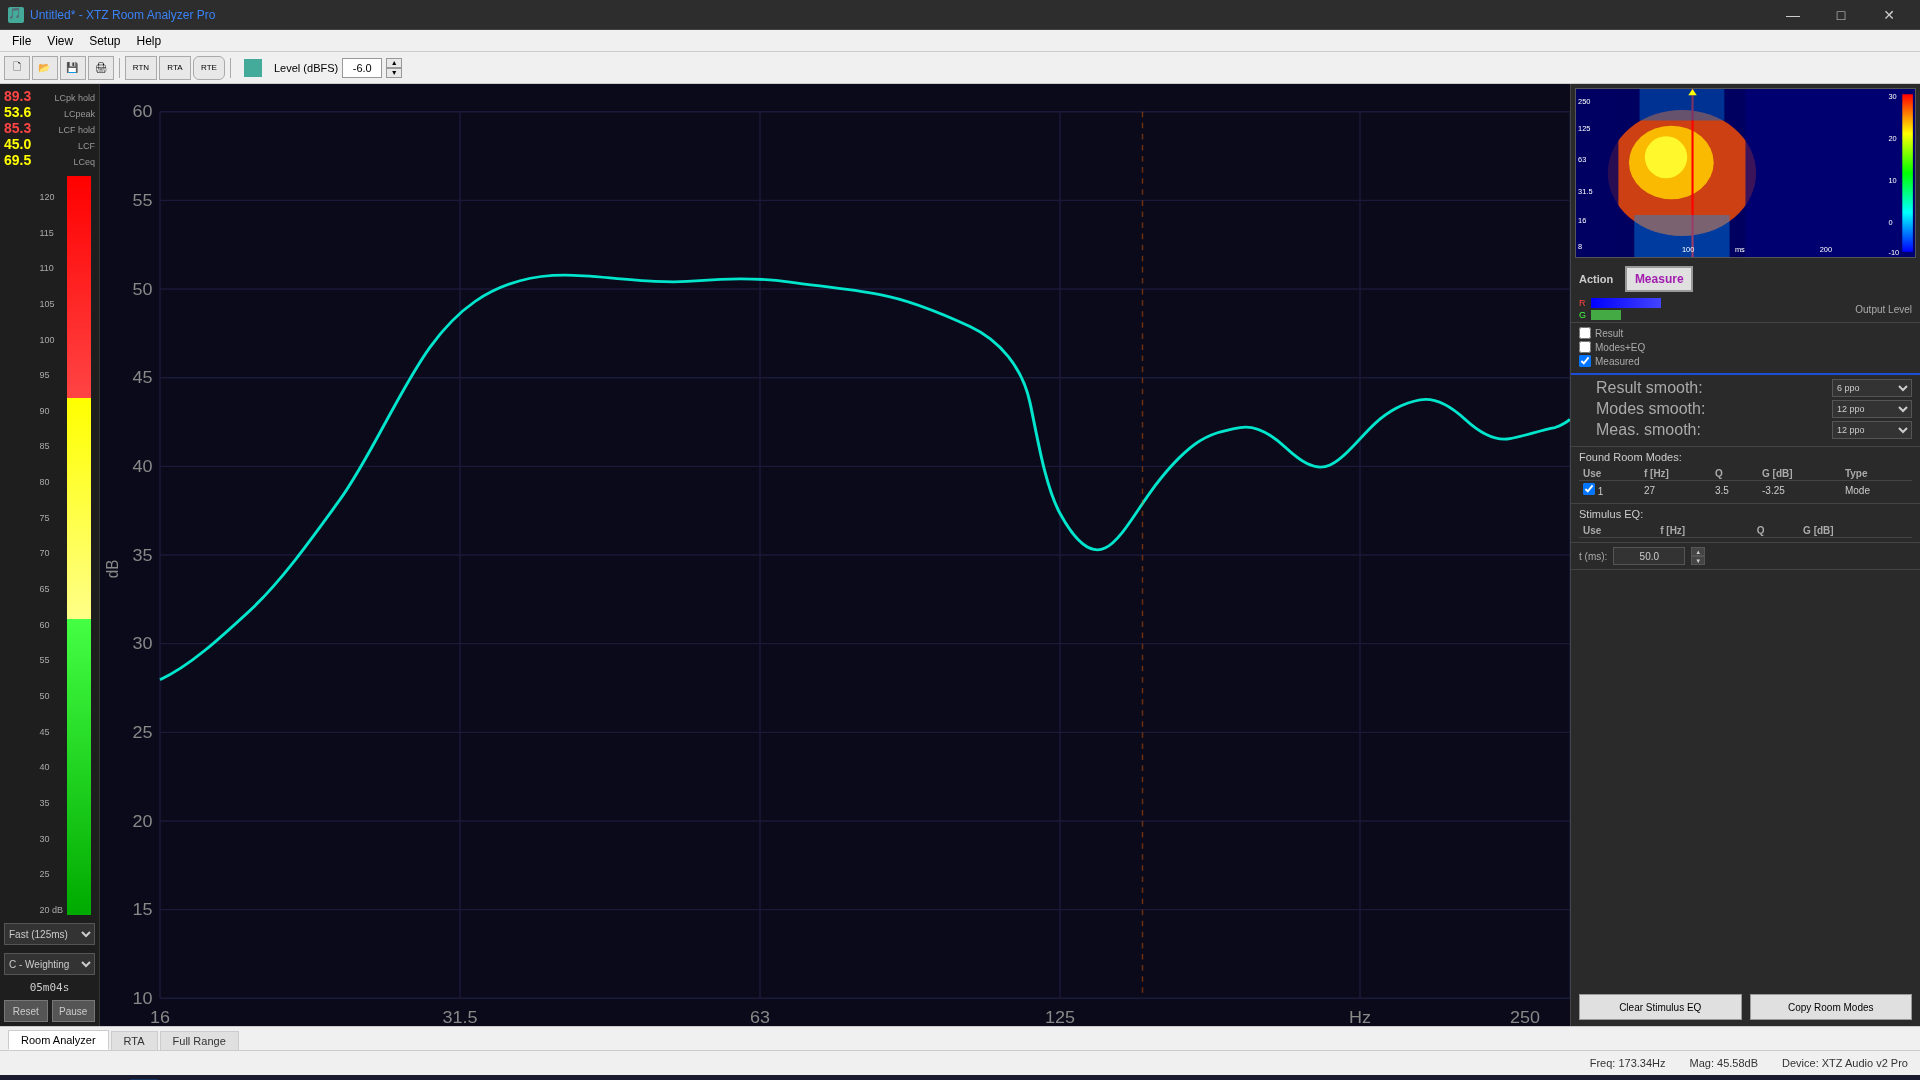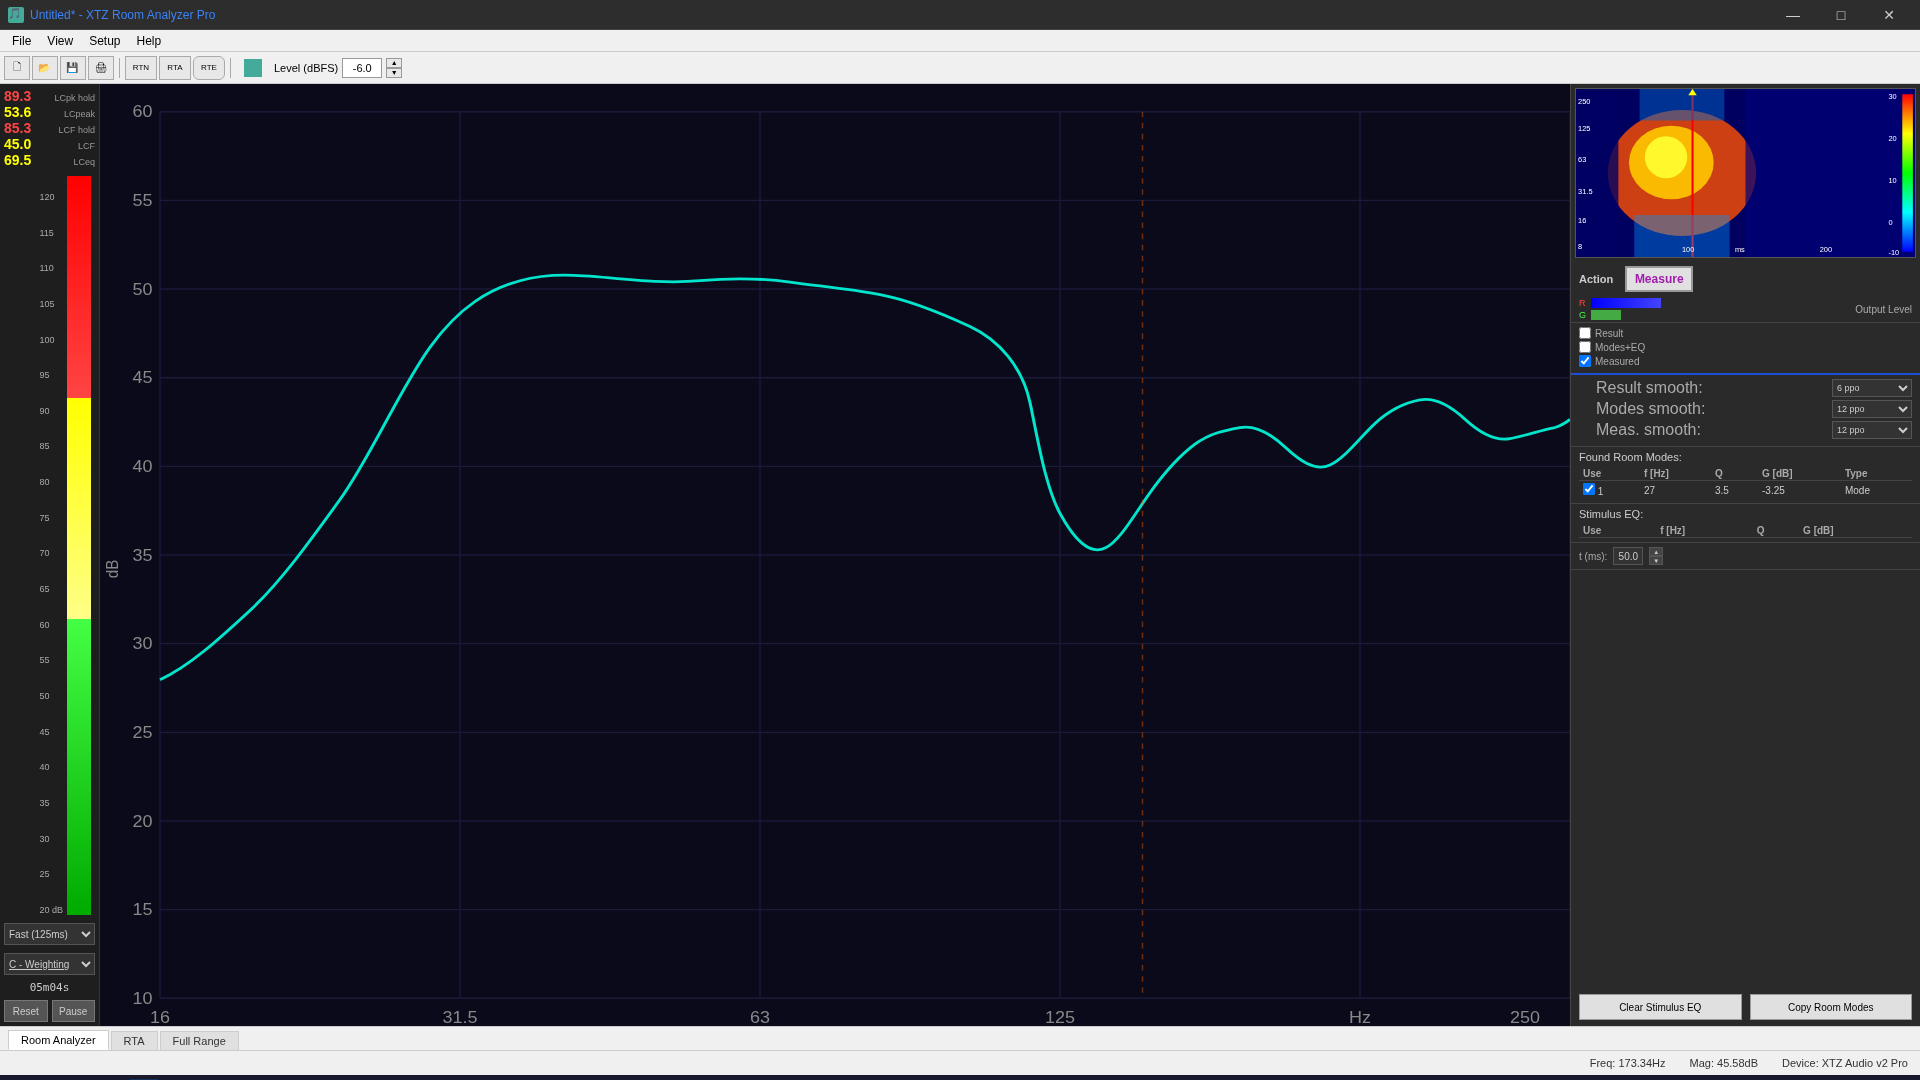--- a/index.html
+++ b/index.html
@@ -35,21 +35,21 @@
     .vu-line { display: flex; justify-content: space-between; align-items: baseline; }
     .vu-value { font-size: 14px; font-weight: bold; color: #ff0; }
     .vu-value.red { color: #f44; }
     .vu-value.yellow { color: #ff0; }
     .vu-label { font-size: 9px; color: #999; }
     #vu-meter-area { flex: 1; position: relative; padding: 4px; }
     #vu-scale { position: absolute; right: 36px; top: 20px; bottom: 4px; display: flex; flex-direction: column; justify-content: space-between; font-size: 9px; color: #aaa; }
     #vu-bar-container { position: absolute; right: 8px; top: 4px; bottom: 4px; width: 24px; }
     #vu-bar-bg { width: 100%; height: 100%; background: #111; position: relative; overflow: hidden; }
     #fast-select { margin: 4px; height: 22px; background: #333; color: #ccc; border: 1px solid #555; font-size: 10px; cursor: pointer; }
-    #weight-select { margin: 4px; height: 22px; background: #333; color: #ccc; border: 1px solid #555; font-size: 10px; cursor: pointer; text-decoration: underline; }
+    #weight-select { margin: 4px; height: 22px; background: #333; color: #ccc; border: 1px solid #555; font-size: 10px; cursor: pointer; }
     #timer { text-align: center; color: #ccc; font-size: 11px; padding: 2px; font-family: monospace; }
     #reset-pause { display: flex; gap: 4px; padding: 4px; }
     .rp-btn { flex: 1; height: 22px; background: #555; color: #ccc; border: 1px solid #777; cursor: pointer; font-size: 10px; }
 
     
     #chart-area { flex: 1; background: #0a0a1a; position: relative; overflow: hidden; }
     #chart-svg { width: 100%; height: 100%; }
 
     
     #right-panel { width: 350px; background: #2a2a2a; border-left: 1px solid #444; display: flex; flex-direction: column; }
@@ -78,21 +78,21 @@
 
     
     #result-checks { padding: 4px 8px; border-bottom: 2px solid #1d4ed8; }
     .check-row { display: flex; align-items: center; gap: 4px; margin-bottom: 2px; }
     .check-row input { width: 12px; height: 12px; }
     .check-row label { font-size: 10px; color: #aaa; }
 
     
     #tms-section { padding: 4px 8px; display: flex; align-items: center; gap: 6px; border-bottom: 1px solid #444; }
     #tms-label { font-size: 10px; color: #aaa; }
-    #tms-input { width: 30px; height: 18px; background: #333; color: #ccc; border: 1px solid #555; font-size: 10px; text-align: center; }
+    #tms-input { width: 72px; height: 18px; background: #333; color: #ccc; border: 1px solid #555; font-size: 10px; text-align: center; }
 
     
     #overlay-section { padding: 4px 8px; border-bottom: 1px solid #444; }
     #overlay-title { font-size: 11px; color: #ccc; margin-bottom: 4px; }
     .overlay-row { display: flex; align-items: center; gap: 4px; margin-bottom: 2px; }
     .overlay-num { font-size: 10px; color: #aaa; width: 12px; }
     .overlay-btn { padding: 1px 6px; background: #3a3a3a; border: 1px solid #555; color: #aaa; font-size: 9px; cursor: pointer; }
 
     
     #right-bottom-btns { padding: 6px 8px; display: flex; gap: 8px; margin-top: auto; }

